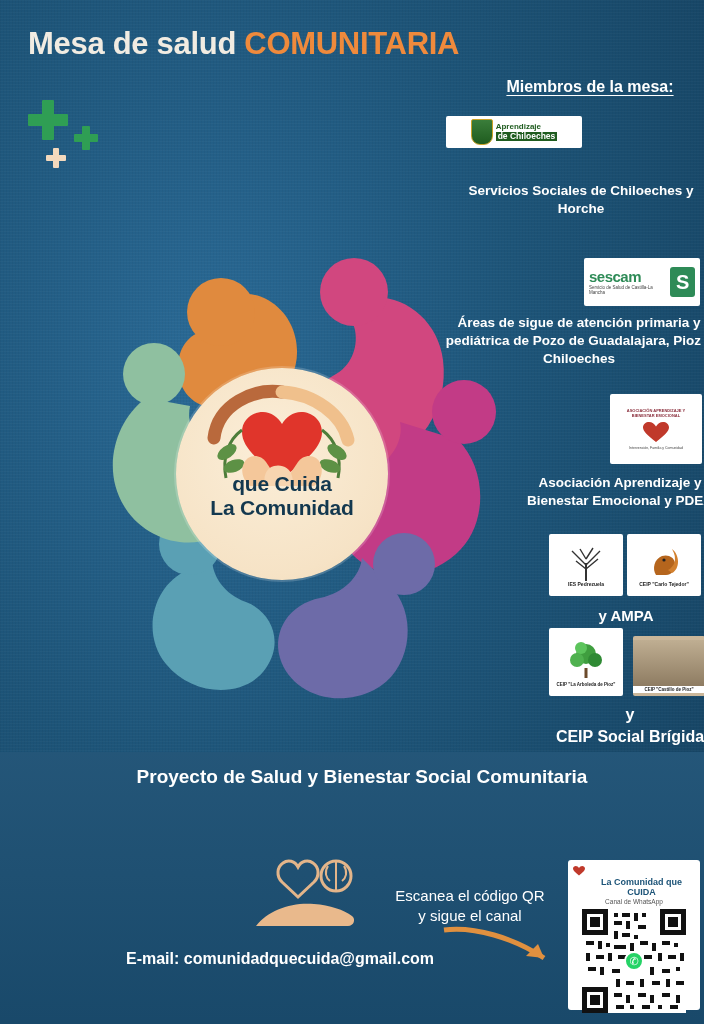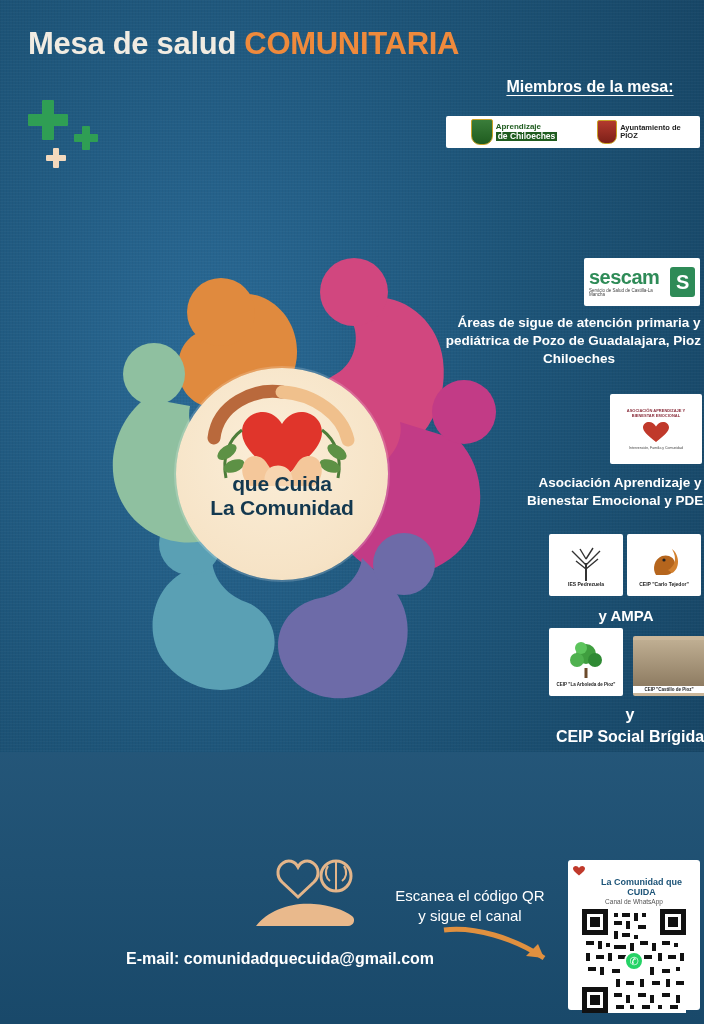--- a/index.html
+++ b/index.html
@@ -199,35 +199,27 @@
   <div class="logo-box" style="left:446px; top:116px; width:136px; height:32px;">
     <div style="display:flex; align-items:center; gap:3px; padding:0 3px;">
       <div style="width:22px;height:26px;background:linear-gradient(180deg,#3a7d3a,#1f5c1f);border:1px solid #c9a227;border-radius:2px 2px 9px 9px;"></div>
       <div style="line-height:1.05; text-align:left;">
         <div style="font-size:8px;font-weight:bold;color:#1f5c1f;">Aprendizaje</div>
         <div style="font-size:8.5px;font-weight:bold;color:#fff;background:#1f5c1f;padding:0 2px;">de Chiloeches</div>
       </div>
     </div>
   </div>
 
-  <div class="logo-box" style="left:578px; top:116px; width:122px; height:32px;">
-    <div style="display:flex; align-items:center; gap:3px; padding:0 3px;">
-      <div style="width:20px;height:24px;background:linear-gradient(180deg,#b23a2e,#7d2018);border:1px solid #c9a227;border-radius:2px 2px 8px 8px;"></div>
-      <div style="line-height:1.1; text-align:left;">
-        <div style="font-size:7.5px;font-weight:bold;color:#222;">Ayuntamiento de</div>
-        <div style="font-size:7.5px;font-weight:bold;color:#222;">PIOZ</div>
-      </div>
-    </div>
-  </div>
-
+
+  <div class="member-text" style="left:452px; top:182px; width:258px;">Servicios Sociales de Chiloeches y Horche</div>
 
   <div class="logo-box" style="left:584px; top:258px; width:116px; height:48px;">
     <div style="display:flex;align-items:center;gap:4px;padding:0 5px;">
       <div style="text-align:left;line-height:1;">
-        <div style="font-size:20px;font-weight:bold;color:#2e8b57;letter-spacing:-0.5px;">sescam</div>
+        <div style="font-size:15px;font-weight:bold;color:#2e8b57;letter-spacing:-0.5px;">sescam</div>
         <div style="font-size:4.5px;color:#444;margin-top:2px;">Servicio de Salud de Castilla-La Mancha</div>
       </div>
       <div style="width:26px;height:30px;background:#2e8b57;border-radius:3px;color:#fff;font-size:20px;font-weight:bold;display:flex;align-items:center;justify-content:center;">S</div>
     </div>
   </div>
 
   <div class="member-text" style="left:444px; top:314px; width:270px;">Áreas de sigue de atención primaria y pediátrica de Pozo de Guadalajara, Pioz y Chiloeches</div>
 
   <div class="logo-box" style="left:610px; top:394px; width:92px; height:70px; flex-direction:column; padding:3px;">
     <div style="font-size:4px;font-weight:bold;color:#8a2d3b;text-align:center;line-height:1.25;">
@@ -276,20 +268,21 @@
     <div style="font-size:4.5px;color:#222;font-weight:bold;background:#fff;width:100%;text-align:center;padding:1px 0;">CEIP "Castillo de Pioz"</div>
   </div>
   <div class="member-text" style="left:540px; top:704px; width:180px; font-size:16px; line-height:1.4;">
     <div>y</div>
     <div>CEIP Social Brígida</div>
   </div>
 
   <div class="band"></div>
 
   <div class="project">
+    <div>Proyecto de Salud y Bienestar Social Comunitaria</div>
   </div>
 
   <svg style="position:absolute; left:252px; top:848px;" width="110" height="84" viewBox="0 0 110 84">
     <path d="M30 34 C24 28 25 19 31 15 C36 11 43 13 46 19 C49 13 56 11 61 15 C67 19 68 28 62 34 L46 49 Z" fill="none" stroke="#e3b58a" stroke-width="3"></path>
     <circle cx="84" cy="28" r="15" fill="none" stroke="#e3b58a" stroke-width="3"></circle>
     <path d="M84 14 L84 42 M76 18 C72 24 74 30 78 33 M92 18 C96 24 94 30 90 33" fill="none" stroke="#e3b58a" stroke-width="2"></path>
     <path d="M4 78 C16 62 40 54 62 56 C78 57 92 62 100 68 C104 71 102 78 96 78 Z" fill="#e9b98c"></path>
   </svg>
 
   <div class="qr-instr">

